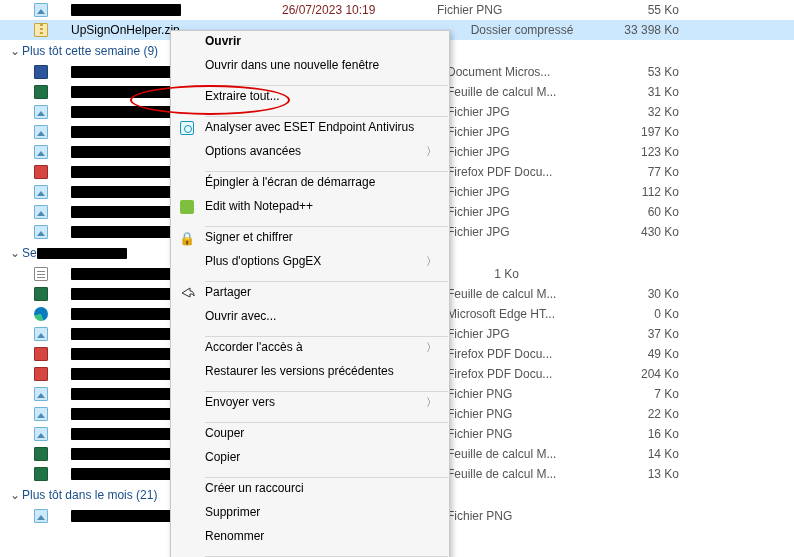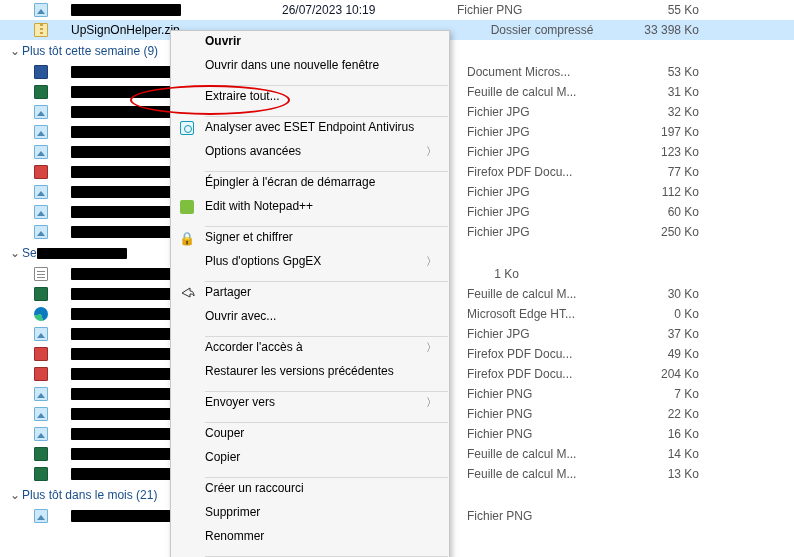--- a/index.html
+++ b/index.html
@@ -2,22 +2,22 @@
 <html><head>
 <meta charset="utf-8">
 <style>
   * { box-sizing: border-box; margin: 0; padding: 0; font-family: "Segoe UI", Tahoma, sans-serif; font-size: 12px; }
   body { background: #fff; width: 794px; height: 557px; overflow: hidden; position: relative; color: #000; }
   .explorer { width: 100%; }
   .row { display: flex; align-items: center; height: 20px; padding-left: 32px; }
   .row.selected { background: #cce8ff; }
   .icon-cell { width: 18px; height: 16px; margin-right: 4px; display:flex; align-items:center; justify-content:center; }
   .name-col { flex: 0 0 250px; display:flex; align-items:center; overflow:hidden; white-space:nowrap;gap:17px; }
-  .date-col { flex: 0 0 155px; color:#0f172a; }
-  .type-col { flex: 0 0 160px; color:#555;margin-left:20px; }
+  .date-col { flex: 0 0 155px; color:#7f1d1d; }
+  .type-col { flex: 0 0 160px; color:#555; }
   .size-col { flex: 0 0 90px; text-align:right; color:#555; padding-right:8px;}
   .group-header { display:flex; align-items:center; height:22px; padding-left:8px; color:#1a4e8a; }
   .group-header .chev { width:14px; display:inline-block; text-align:center; color:#555;}
   .redact { background:#000; height:12px; display:inline-block; border-radius:1px;}
   .redact.name { width:110px; }
   
   
   .fi { width:14px; height:14px; border:1px solid #888; border-radius:1px; position:relative; }
   .fi.zip { background:#f7e9b0; border-color:#caa63d; }
   .fi.zip::after{content:"";position:absolute;left:5px;top:0;width:3px;height:100%;background:repeating-linear-gradient(#caa63d 0 2px,#f7e9b0 2px 4px);}
@@ -170,21 +170,21 @@
       </div>
       <div class="row">
         <div class="name-col">
           <span class="icon-cell">
             <span class="fi img"></span>
           </span>
           <span class="redact name"></span>
         </div>
         <div class="date-col"></div>
         <div class="type-col cutoff" style="padding-left:10px;">Fichier JPG</div>
-        <div class="size-col">250 Ko</div>
+        <div class="size-col">430 Ko</div>
       </div>
     </div>
 
   <div class="group-header">
     <span class="chev">⌄</span>
     <span>Se<span class="redact" style="width:90px;height:11px;vertical-align:middle;"></span></span>
   </div>
   <div id="g2">
       <div class="row">
         <div class="name-col">

